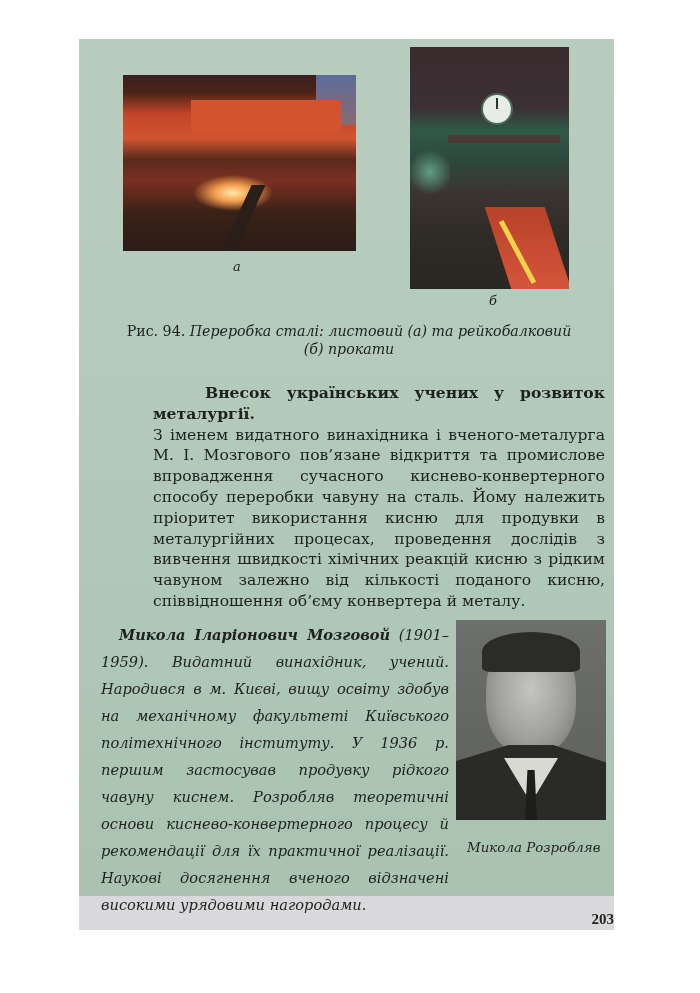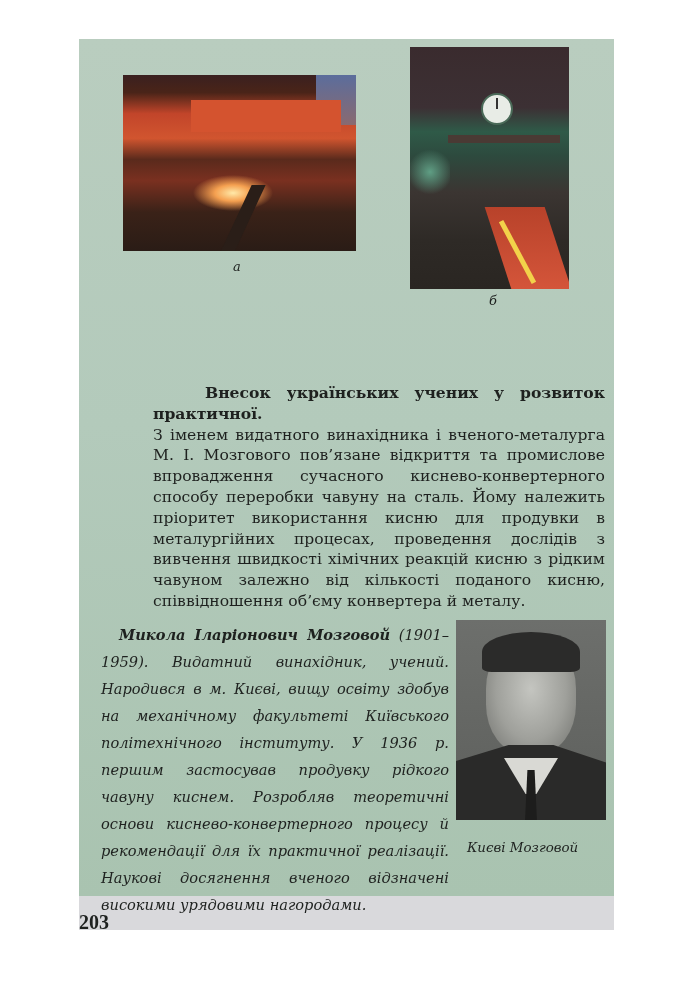--- a/index.html
+++ b/index.html
@@ -34,21 +34,21 @@
   .bio .name { font-weight:bold; margin-left:18px; }
   .portrait { position:absolute; left:377px; top:581px; width:150px; height:200px;
     background: linear-gradient(180deg,#6d6f6c 0%, #5d5f5c 100%); overflow:hidden; }
   .portrait .head { position:absolute; left:30px; top:16px; width:90px; height:118px; border-radius:45% 45% 42% 42%;
     background: radial-gradient(ellipse at 50% 45%, #c4c5c0 0%, #9fa09b 55%, #6f706c 100%); }
   .portrait .hair { position:absolute; left:26px; top:12px; width:98px; height:40px; border-radius:50% 50% 10% 10%; background:#2b2b2a; }
   .portrait .suit { position:absolute; left:0; top:125px; width:150px; height:80px; background:#2a2a29; clip-path:polygon(0 20%, 35% 0, 65% 0, 100% 22%, 100% 100%, 0 100%); }
   .portrait .collar { position:absolute; left:48px; top:138px; width:54px; height:36px; background:#d9d9d4; clip-path:polygon(0 0,100% 0,60% 100%,40% 100%); }
   .portrait .tie { position:absolute; left:69px; top:150px; width:12px; height:52px; background:#1d1d1c; clip-path:polygon(20% 0,80% 0,100% 100%,0 100%); }
   .portrait-caption { position:absolute; left:388px; top:801px; font-style:italic; font-size:13.4px; }
-  .page-number { position:absolute; left:0; top:872px; width:535px; text-align:left; font-weight:bold; font-size:20px; font-family:"Liberation Serif", serif; }
+  .page-number { position:absolute; left:0; top:872px; width:535px; text-align:right; font-weight:bold; font-size:15px; font-family:"Liberation Serif", serif; }
 </style>
 </head>
 <body>
 
 <div class="page">
   <div class="green">
 
     <div class="photo photo-a">
       <div class="sky"></div>
       <div class="beam"></div>
@@ -58,34 +58,38 @@
 
     <div class="photo photo-b">
       <div class="greenglow"></div>
       <div class="clock"></div>
       <div class="frame"></div>
       <div class="slab"></div>
       <div class="glow"></div>
     </div>
     <div class="label-b">б</div>
 
+    <div class="caption">
+      <span class="fig">Рис. 94.</span>
+      <span class="txt">Переробка сталі: листовий (а) та рейкобалковий (б) прокати</span>
+    </div>
 
     <div class="body-text">
-      <span class="heading">Внесок українських учених у розвиток практичної.</span>
+      <span class="heading">Внесок українських учених у розвиток металургії.</span>
       <span>З іменем видатного винахідника і вченого-металурга М. І. Мозгового пов’язане відкриття та промислове впровадження сучасного киснево-конвертерного способу переробки чавуну на сталь. Йому належить пріоритет використання кисню для продувки в металургійних процесах, проведення дослідів з вивчення швидкості хімічних реакцій кисню з рідким чавуном залежно від кількості поданого кисню, співвідношення об’єму конвертера й металу.</span>
     </div>
 
     <div class="bio">
       <span class="name">Микола Іларіонович Мозговой</span><span> (1901–1959). Видатний винахідник, учений. Народився в м. Києві, вищу освіту здобув на механічному факультеті Київського політехнічного інституту. У 1936 р. першим застосував продувку рідкого чавуну киснем. Розробляв теоретичні основи киснево-конвертерного процесу й рекомендації для їх практичної реалізації. Наукові досягнення вченого відзначені високими урядовими нагородами.</span>
     </div>
 
     <div class="portrait">
       <div class="head"></div>
       <div class="hair"></div>
       <div class="suit"></div>
       <div class="collar"></div>
       <div class="tie"></div>
     </div>
-    <div class="portrait-caption">Києві Мозговой</div>
+    <div class="portrait-caption">Микола Розробляв</div>
   </div>
 
   <div class="page-number">203</div>
 </div>
 
 </body></html>

